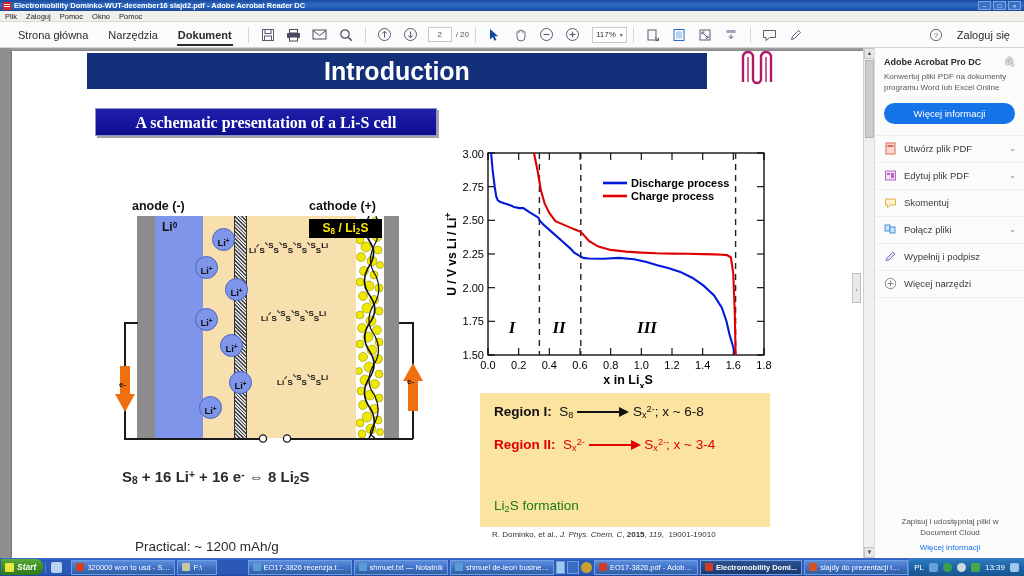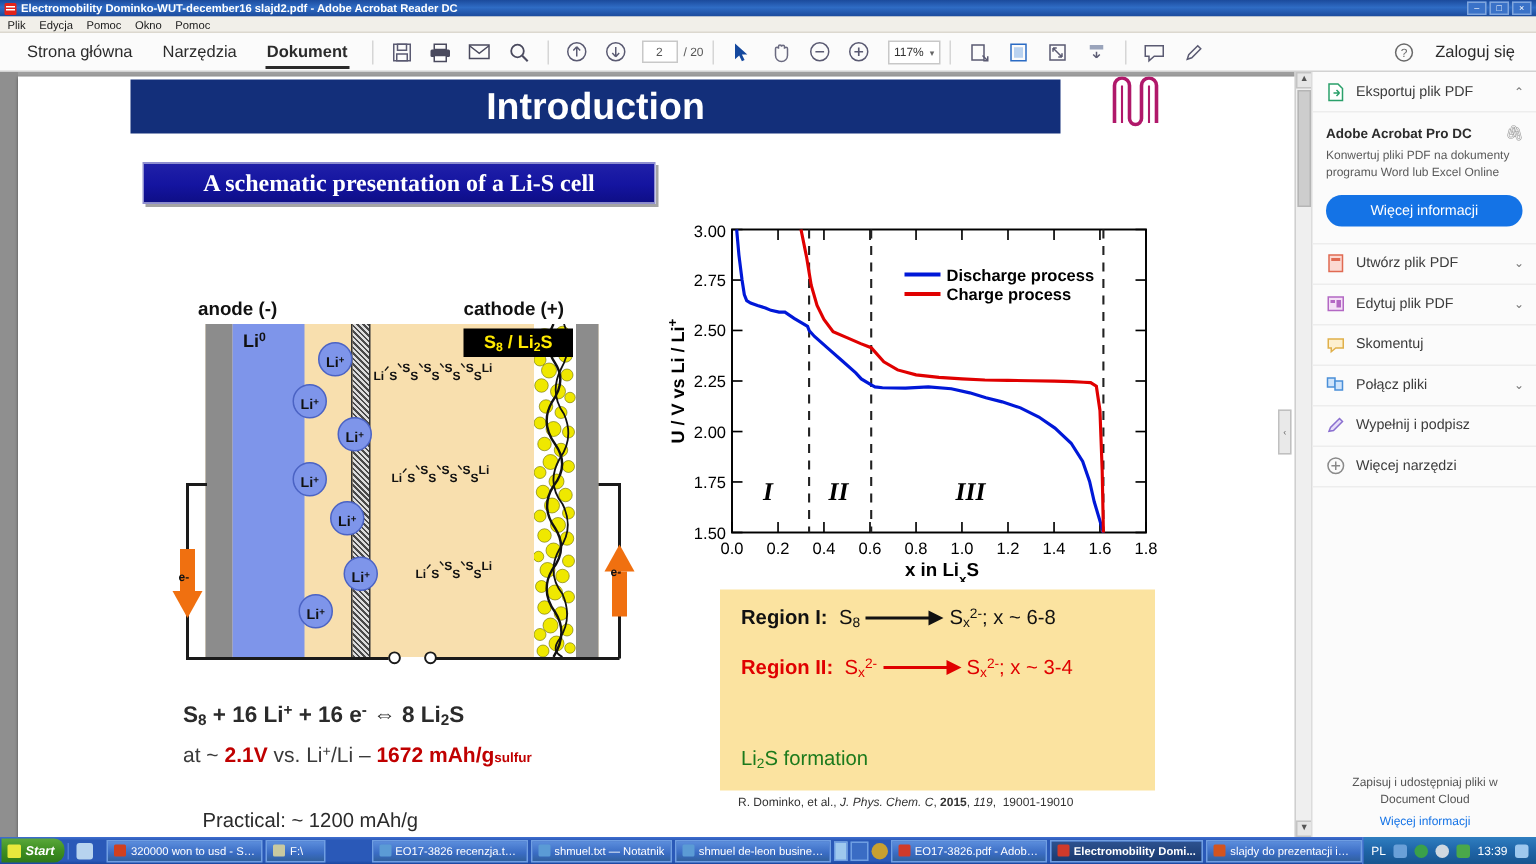--- a/index.html
+++ b/index.html
@@ -281,21 +281,21 @@
     <span class="tb-text">Electromobility Dominko-WUT-december16 slajd2.pdf - Adobe Acrobat Reader DC</span>
     <span class="tb-btns">
       <span class="tb-btn">–</span>
       <span class="tb-btn">□</span>
       <span class="tb-btn">×</span>
     </span>
   </div>
 
   <div class="menubar">
     <span>Plik</span>
-    <span>Edycja</span>
+    <span>Zaloguj</span>
     <span>Pomoc</span>
     <span>Okno</span>
     <span>Pomoc</span>
   </div>
 
   <div class="toolbar">
     <div class="tb-tab">Strona główna</div>
     <div class="tb-tab">Narzędzia</div>
     <div class="tb-tab active">Dokument</div>
     <div class="tb-sep"></div>
@@ -550,23 +550,20 @@
         </div>
         <div class="arrow-e" style="left:391px;top:312px;">
           <div class="stem" style="top:18px;height:30px;"></div>
           <div class="head" style="top:0;border-bottom:18px solid #f07010;"></div>
           <div class="lbl">e-</div>
         </div>
 
         <div class="eq-main">
           S<sub>8</sub> + 16 Li<sup>+</sup> + 16 e<sup>-</sup> ⇔ 8 Li<sub>2</sub>S
         </div>
-        <div class="eq-sub">
-          <span>at ~ </span><b>2.1V</b><span> vs. Li<sup>+</sup>/Li – </span><b>1672 mAh/g</b><b style="font-size:9px">sulfur</b>
-        </div>
         <div class="prac">Practical:  ~ 1200 mAh/g</div>
         <div class="theo">Theoretical:  2567 Wh/kg; 2200 Wh/L</div>
 
         <div class="chart">
           <svg width="340" height="245" viewBox="0 0 340 245">
 
             <rect x="46" y="10" width="276" height="202" fill="#ffffff" stroke="#000" stroke-width="1.3"></rect>
 
             <g stroke="#000" stroke-width="1.1">
               <line x1="46" y1="212" x2="53" y2="212"></line>
@@ -691,30 +688,20 @@
     <div class="minibtn">‹</div>
 
     <div class="vscroll">
       <div class="up">▲</div>
       <div class="thumb"></div>
       <div class="dn">▼</div>
     </div>
   </div>
 
   <div class="rpanel">
-    <div class="rp-row">
-      <span class="rp-ico">
-        <svg width="13" height="13" viewBox="0 0 13 13">
-            <path d="M2 1 h6 l3 3 v8 h-9 z" fill="#fff" stroke="#2aa06a" stroke-width="1"></path>
-            <path d="M5 7 h4 M9 7 l-2 -2 M9 7 l-2 2" stroke="#2aa06a" stroke-width="1" fill="none"></path>
-          </svg>
-      </span>
-      <span class="txt">Eksportuj plik PDF</span>
-      <span class="chev">⌃</span>
-    </div>
 
     <div class="promo">
       <span class="clip">🖇</span>
       <div class="ttl">Adobe Acrobat Pro DC</div>
       <div class="desc">Konwertuj pliki PDF na dokumenty programu Word lub Excel Online</div>
       <div class="btn">Więcej informacji</div>
     </div>
 
     <div class="rp-row">
       <span class="rp-ico">

